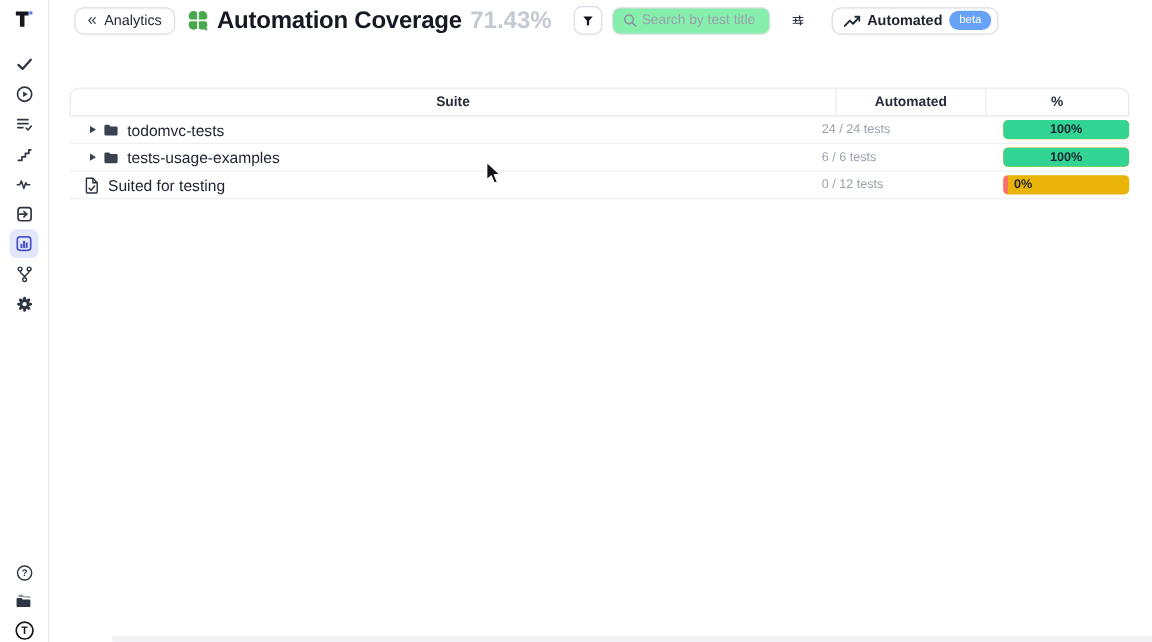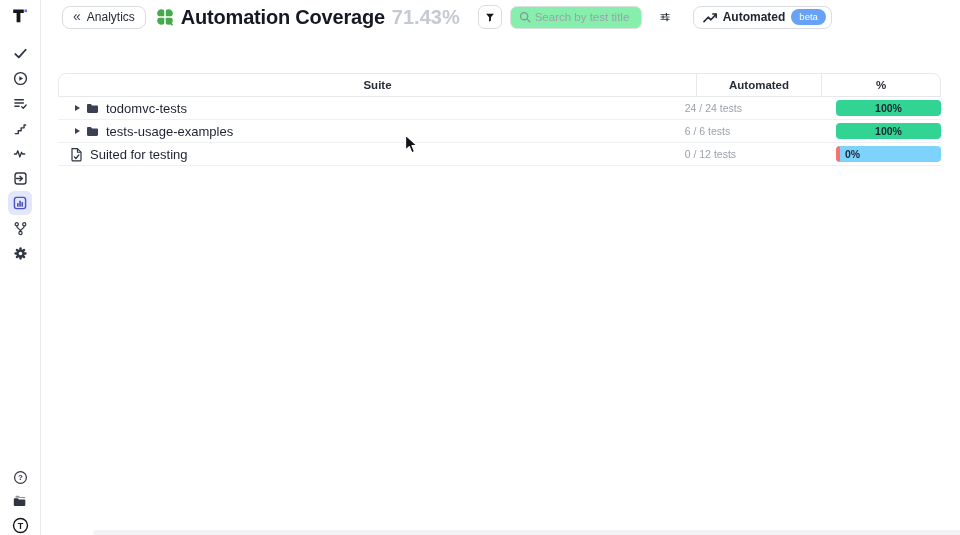--- a/index.html
+++ b/index.html
@@ -41,21 +41,21 @@
   .tr{display:flex;height:22px;align-items:center;border-bottom:1px solid #eef0f2;cursor:pointer;gap:36px;}
   .td-name{width:639px;display:flex;align-items:center;box-sizing:border-box;}
   .pad-folder{padding-left:17px;}
   .pad-file{padding-left:12px;}
   .caret{width:0;height:0;border-left:5px solid #3a4150;border-top:3.5px solid transparent;border-bottom:3.5px solid transparent;flex:none;}
   .row-icon{display:flex;flex:none;margin-left:6px;}
   .row-icon-file{display:flex;flex:none;margin-left:0;}
   .row-label{margin-left:7px;font-size:13px;color:#1d2330;white-space:nowrap;}
   .td-auto{width:125px;padding-left:10px;font-size:10.5px;color:#9aa1ad;box-sizing:border-box;white-space:nowrap;}
   .td-pct{width:119px;box-sizing:border-box;padding-left:11px;}
-  .bar{width:105px;height:16px;border-radius:4px;background:#7dd3fc;position:relative;overflow:hidden;}
+  .bar{width:105px;height:16px;border-radius:4px;background:#eab308;position:relative;overflow:hidden;}
   .bar-fill{position:absolute;left:0;top:0;bottom:0;border-radius:4px;background:#31d492;}
   .bar-zero .bar-fill{min-width:4px;background:#f87171;border-radius:3px;}
   .bar-label{position:absolute;top:0;line-height:16px;font-size:10.5px;font-weight:700;color:#1c2431;}
   .bar-green .bar-label{left:0;right:0;text-align:center;}
   .bar-zero .bar-label{left:9px;}
   
   .cursor{position:absolute;left:404px;top:134px;z-index:20;pointer-events:none;}
   .hscroll{position:absolute;left:93px;right:0;bottom:0;height:5px;background:#f3f3f5;border-radius:3px 0 0 3px;}
 </style>
 </head>

